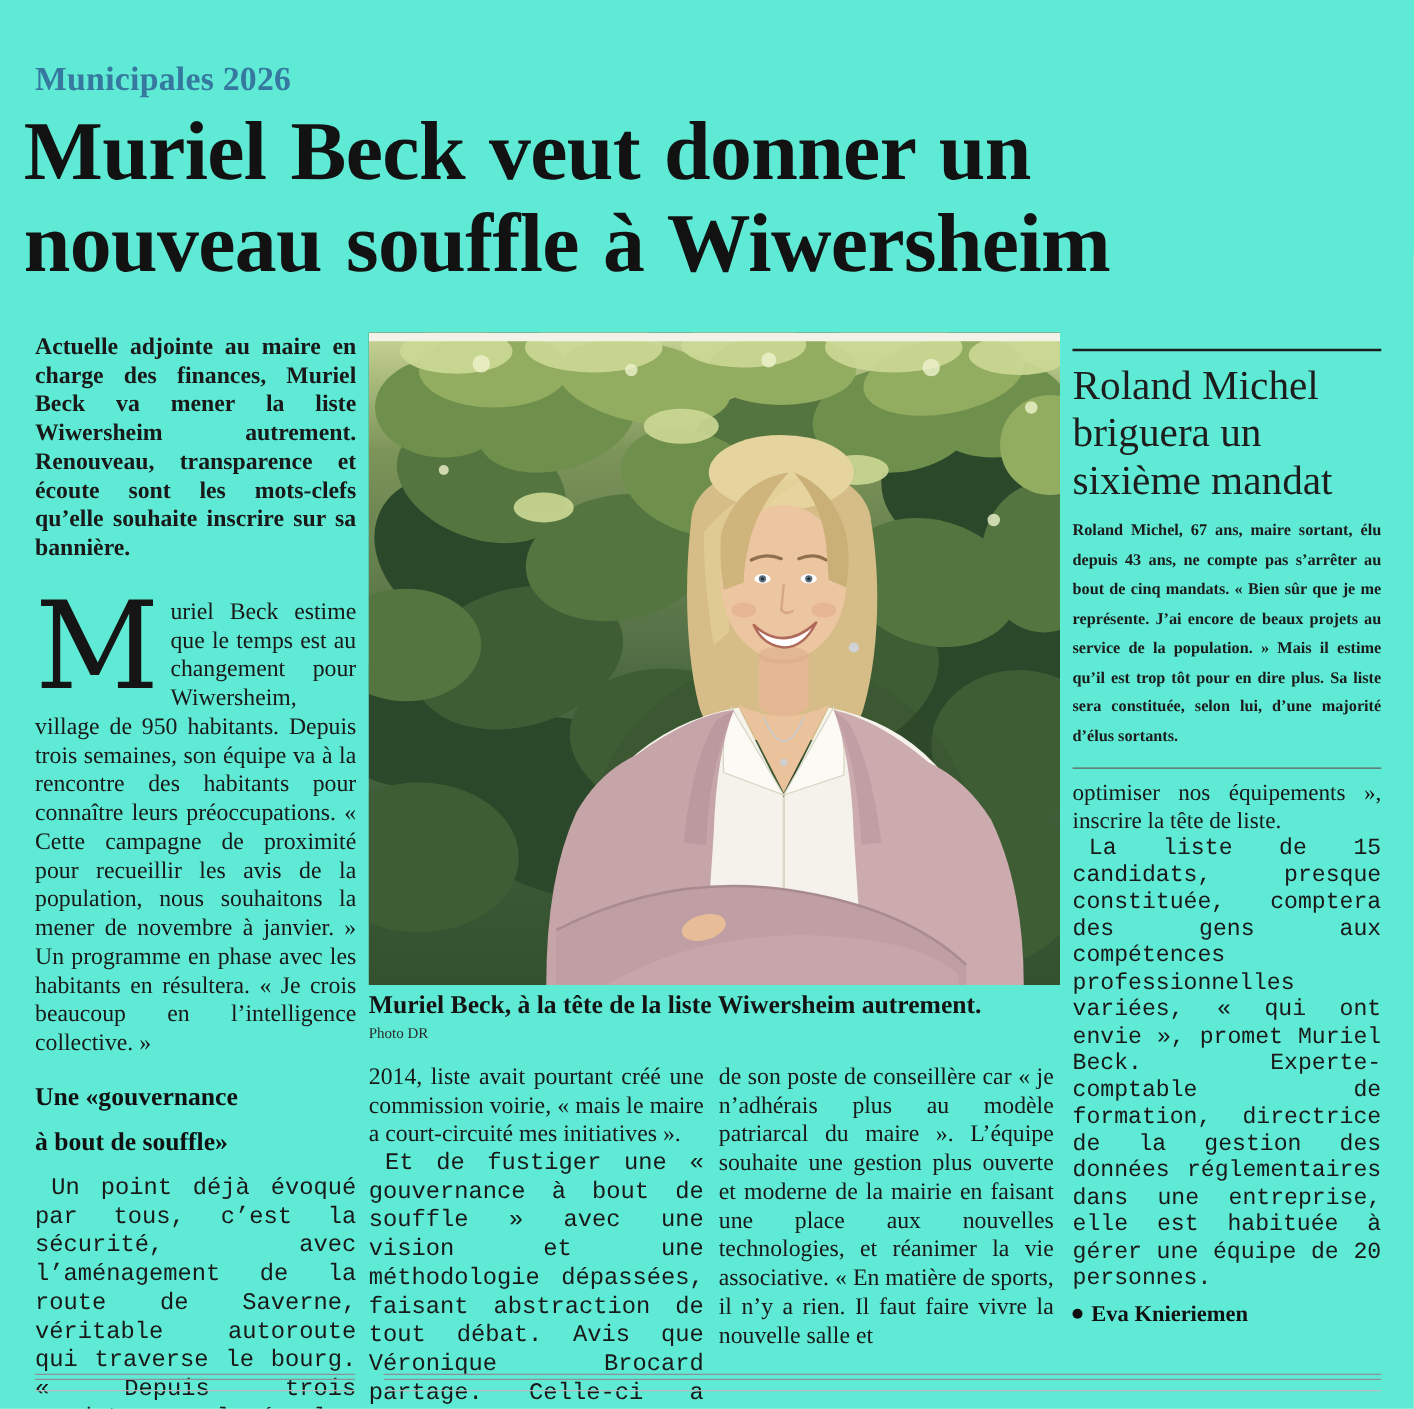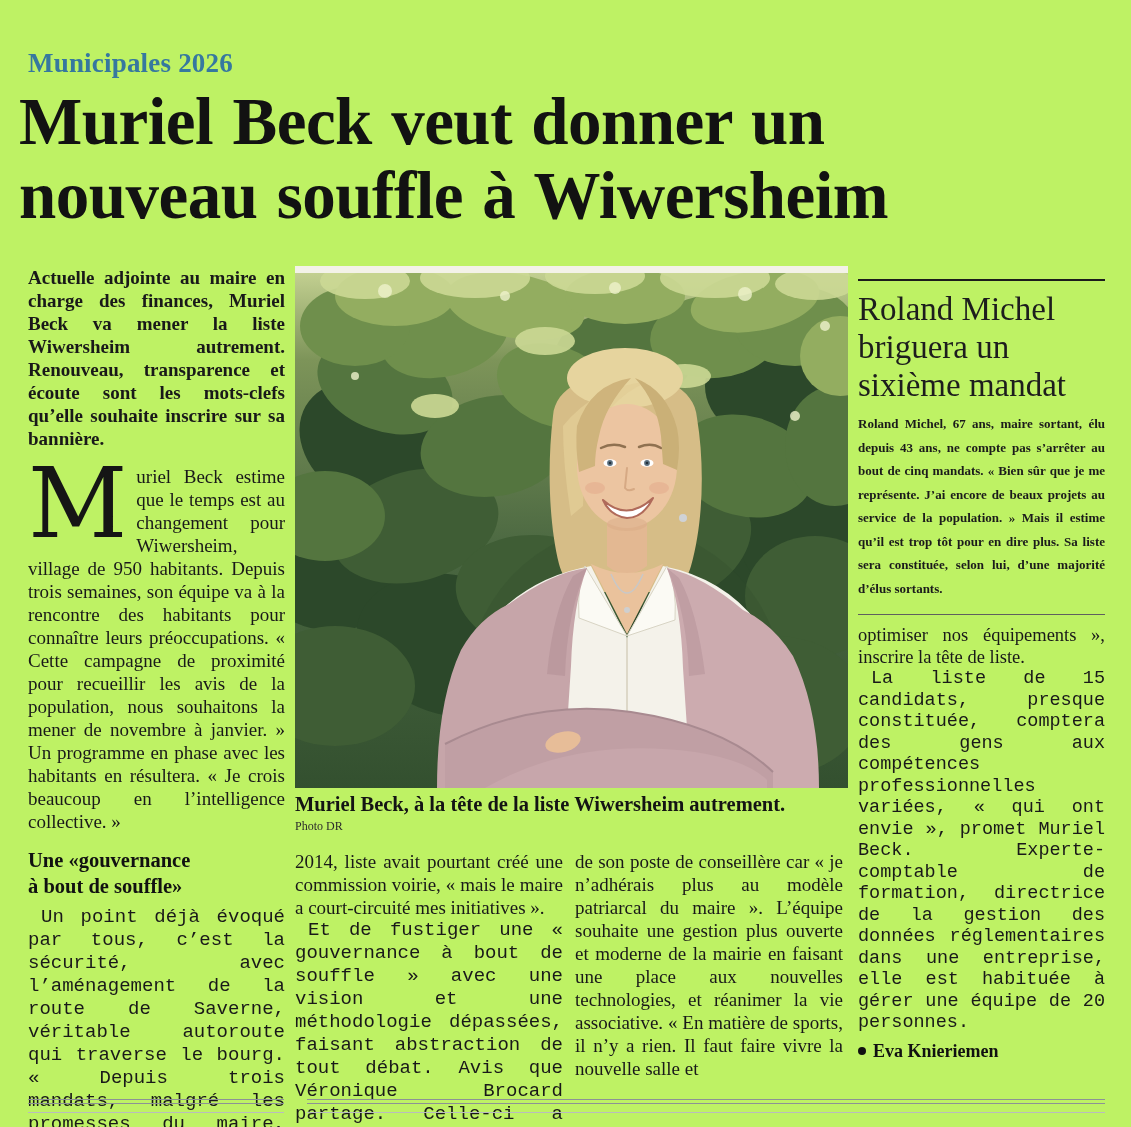--- a/index.html
+++ b/index.html
@@ -1,19 +1,19 @@
 <!DOCTYPE html>
 <html lang="fr"><head>
 <meta charset="utf-8">
 <style>
   * { margin:0; padding:0; box-sizing:border-box; }
   body { background:#e8e8e8; font-family:"Liberation Serif", serif; }
   .page {
     position:relative; width:1131px; height:1127px;
-    background:#bef264; overflow:hidden; margin:0 auto;
+    background:#5eead4; overflow:hidden; margin:0 auto;
     color:#1a1a1a;
   }
   .kicker {
     position:absolute; left:28px; top:48px;
     font-size:27px; font-weight:bold; color:#36789f;
     letter-spacing:0.2px;
   }
   .headline {
     position:absolute; left:19px; top:84px; width:1090px;
     font-size:67px; line-height:74px; font-weight:bold; color:#121212;
@@ -23,29 +23,29 @@
   .col { position:absolute; text-align:justify; }
   .col p { font-size:19px; line-height:23px; color:#191919;
            hyphens:auto; -webkit-hyphens:auto; }
   .col1 { left:28px;  top:266px; width:257px; }
   .col2 { left:295px; top:850px; width:268px; }
   .col3 { left:575px; top:850px; width:268px; }
   .indent { text-indent:13px;font-family:Liberation Mono, monospace; }
   .lede {
     font-size:21px; line-height:25px; font-weight:bold; color:#111;
     text-align:justify; hyphens:auto; -webkit-hyphens:auto;
-    margin-bottom:15px;
+    margin-bottom:28px;
   }
   .dropcap {
     float:left; font-family:"DejaVu Serif", serif;
     font-size:97px; line-height:72px; height:70px;
     padding:3px 9px 0 0; color:#151515;
   }
   .subhead {
-    font-size:20.5px; line-height:26px; font-weight:bold; color:#111;
+    font-size:20.5px; line-height:36px; font-weight:bold; color:#111;
     white-space:pre-line; text-align:left;
     margin:14px 0 7px 0;
   }
   
   .photo {
     position:absolute; left:295px; top:266px; width:553px; height:522px;
     overflow:hidden; background:#45633c;
   }
   .photo svg { display:block; width:100%; height:100%; }
   .caption-wrap { position:absolute; left:295px; top:793px; width:553px; }

